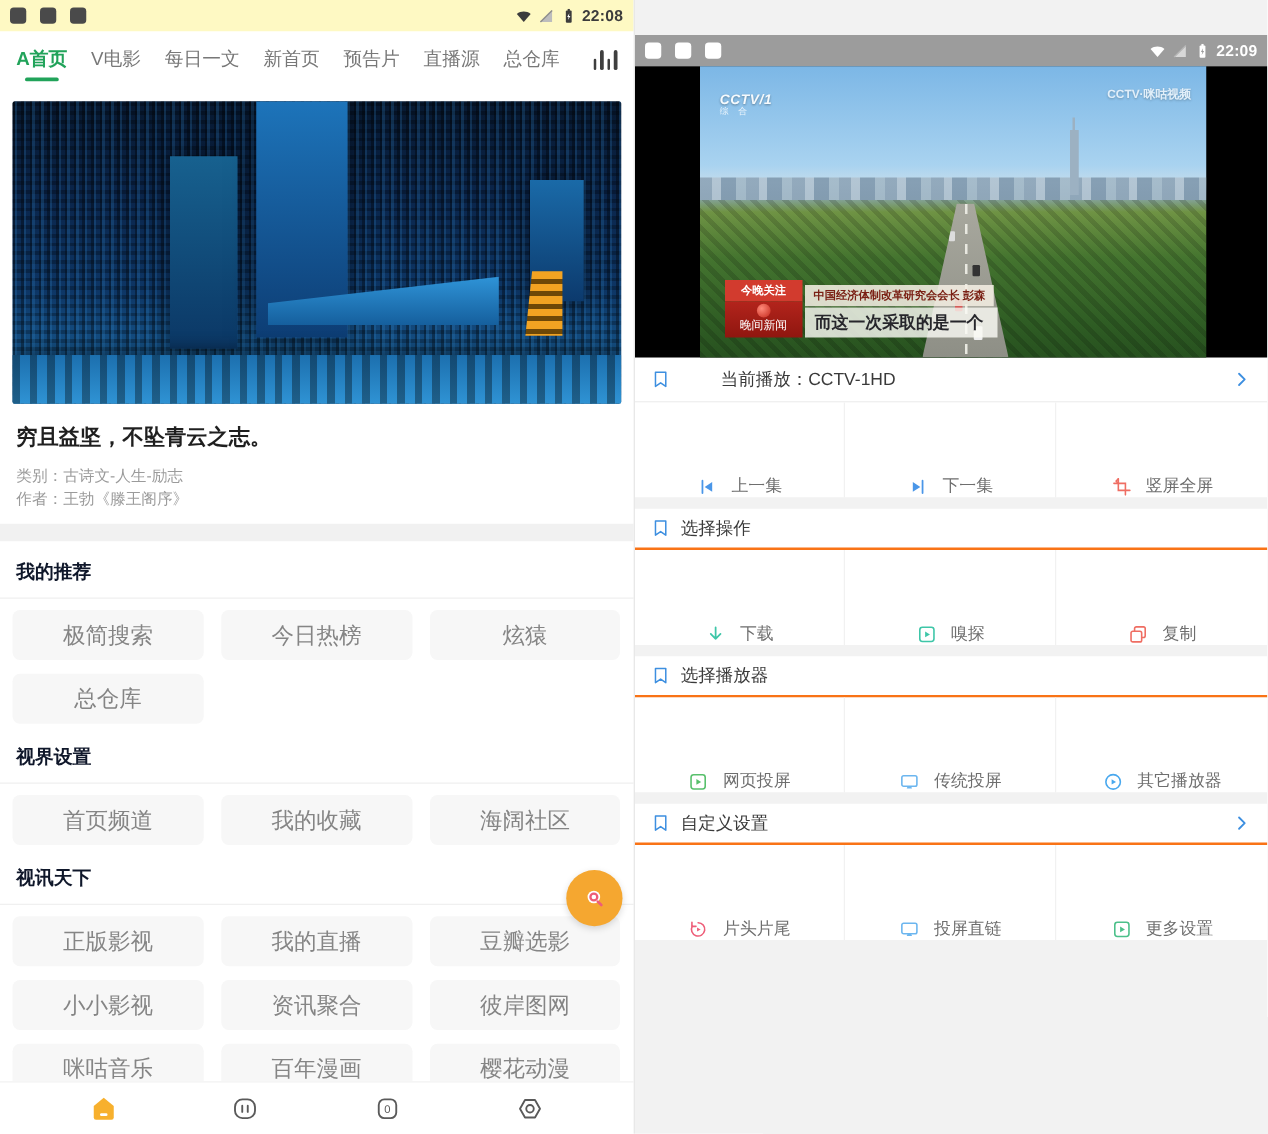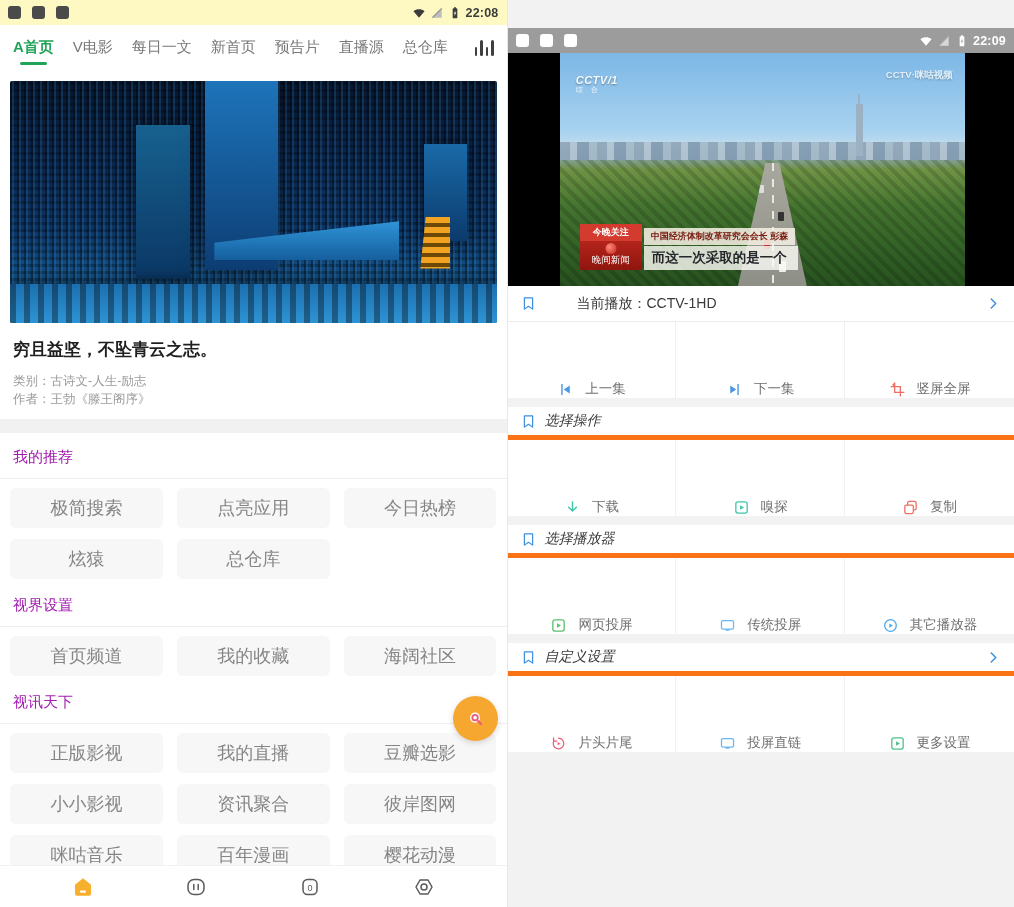--- a/index.html
+++ b/index.html
@@ -47,21 +47,21 @@
   .hero .ladder{position:absolute;right:9.5%;top:56%;width:30px;height:52px;
     background:repeating-linear-gradient(180deg,#f2a322 0 6px,#6e4807 6px 10px);
     clip-path:polygon(18% 0,100% 0,100% 100%,0 100%);}
 
   
   .quote-title{margin:15px 13px 0;font-size:17px;font-weight:bold;color:#1f1f1f;}
   .quote-meta{margin:11px 13px 0;font-size:12.5px;color:#9b9b9b;line-height:1.45;}
   .band{height:14px;background:#f1f1f1;margin-top:11px;}
 
   
-  .section-title{margin:15px 13px 11px;font-size:15px;font-weight:normal;color:#a21caf;}
+  .section-title{margin:15px 13px 11px;font-size:15px;font-weight:bold;color:#0f172a;}
   .divider{border-top:1px solid #f0f0f0;}
   .btn-grid{display:grid;grid-template-columns:repeat(3,1fr);gap:11px 14px;padding:9px 10px 2px;}
   .gbtn{height:40px;background:#f7f7f7;border-radius:6px;display:flex;align-items:center;justify-content:center;
     font-size:18px;color:#858585;cursor:pointer;}
 
   
   .fab{position:absolute;left:453px;top:696px;width:45px;height:45px;border-radius:50%;
     background:#f5a730;display:flex;align-items:center;justify-content:center;box-shadow:0 2px 6px rgba(0,0,0,.15);cursor:pointer;}
   .bottom-nav{position:absolute;left:0;right:0;bottom:0;height:42px;background:#fff;border-top:1px solid #f2f2f2;
     display:flex;align-items:center;justify-content:space-around;padding:0 26px;box-sizing:border-box;}
@@ -98,21 +98,21 @@
   .ch-logo .sub{font-size:7px;letter-spacing:3px;opacity:.9;}
   .watermark{position:absolute;right:3%;top:7%;color:#fff;opacity:.75;font-size:9.5px;font-weight:bold;
     text-shadow:0 1px 2px rgba(0,0,0,.35);}
 
   
   .np-row{height:36px;background:#fff;display:flex;align-items:center;padding:0 13px;box-sizing:border-box;
     border-bottom:1px solid #ececec;flex:none;cursor:pointer;gap:32px;}
   .np-row .lbl{font-size:14px;color:#3a3a3a;margin-left:9px;}
   .np-row .chev{margin-left:auto;}
   .hdr-row{height:33px;background:#fff;display:flex;align-items:center;padding:0 13px;box-sizing:border-box;
-    border-bottom:5px solid #f97316;flex:none;font-style:italic;}
+    border-bottom:2px solid #f97316;flex:none;}
   .hdr-row .lbl{font-size:14px;color:#3a3a3a;margin-left:9px;}
   .hdr-row .chev{margin-left:auto;}
   .cell-grid{display:grid;grid-template-columns:1fr 1fr 1fr;background:#fff;flex:none;}
   .cell{height:76px;display:flex;flex-direction:row;align-items:flex-end;justify-content:center;gap:11px;
     border-right:1px solid #f1f1f1;cursor:pointer;}
   .cell:last-child{border-right:none;}
   .cell .cl{font-size:13.5px;color:#6e6e6e;}
   .gap{height:9px;background:#f2f2f2;flex:none;}
   .filler{flex:1;background:#f2f2f2;}
   .ci{width:17px;height:17px;display:block;}
@@ -177,21 +177,20 @@
       <div>作者：王勃《滕王阁序》</div>
     </div>
 
     <div class="band"></div>
 
     <div class="section">
       <div class="section-title">我的推荐</div>
       <div class="divider"></div>
       <div class="btn-grid">
         <div class="gbtn">极简搜索</div>
-        <div class="gbtn">点亮应用</div>
         <div class="gbtn">今日热榜</div>
         <div class="gbtn">炫猿</div>
         <div class="gbtn">总仓库</div>
       </div>
     </div>
 
     <div class="section">
       <div class="section-title">视界设置</div>
       <div class="divider"></div>
       <div class="btn-grid">

